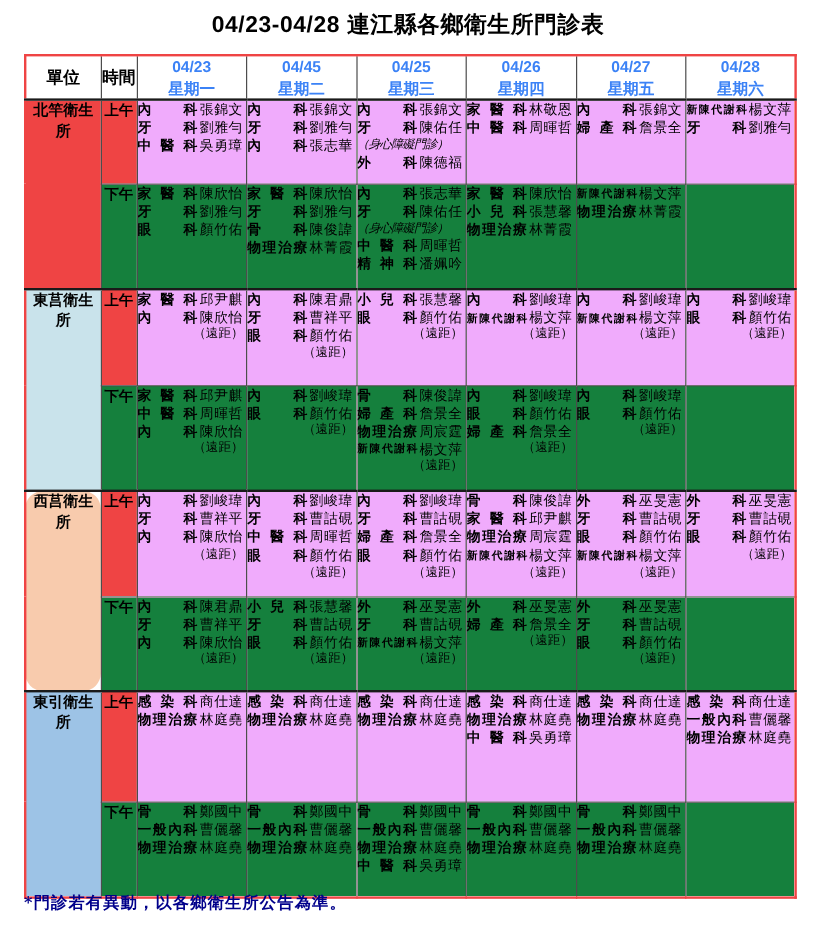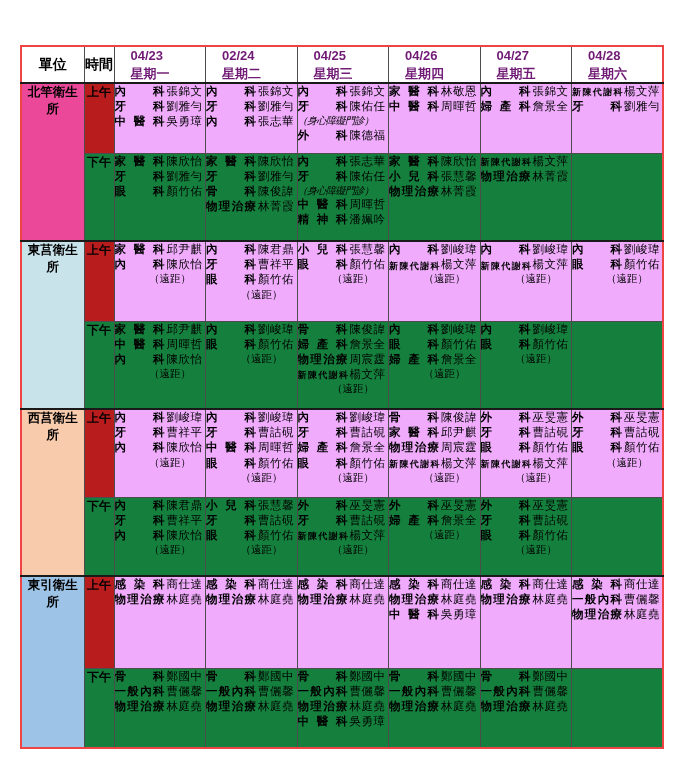--- a/index.html
+++ b/index.html
@@ -7,84 +7,85 @@
         font-family:"Liberation Sans",sans-serif;}
   .title{position:absolute;top:8px;left:0;width:680px;text-align:center;
          font-size:19px;font-weight:bold;color:#000;letter-spacing:.5px;}
   table.sched{position:absolute;left:20px;top:45px;width:642px;
               border-collapse:collapse;table-layout:fixed;
               border:2px solid #ef4444;}
   table.sched td,table.sched th{border:1px solid #4d4d4d;padding:0;vertical-align:top;
               overflow:hidden;}
   tr.group-start td{border-top:2px solid #1a1a1a;}
   th{background:#fff;font-weight:bold;vertical-align:middle !important;}
-  .hdr{font-size:13px;line-height:1.35;text-align:left;font-weight:bold;color:#701a75;padding-left:16px;}
+  .hdr{font-size:13px;line-height:1.35;text-align:center;font-weight:bold;color:#3b82f6;}
   .corner{font-size:14px;text-align:center;font-weight:bold;}
   td.unit-cell{vertical-align:middle;text-align:center;font-size:12.5px;font-weight:bold;
                color:#000;}
   td.time-cell{vertical-align:middle;text-align:center;font-size:12px;font-weight:bold;
-               background:#b91c1c;}
+               background:#ef4444;}
   tr.pm td.time-cell, tr.pm td.sched-cell{background:#15803d;}
   td.sched-cell{background:#f0abfc;padding:1px 2px 0 3px;
                 font-family:"DejaVu Serif","Liberation Serif",serif;font-size:11.5px;
                 line-height:1.32;color:#000;}
   .line{white-space:nowrap;}
   .dept{display:inline-block;width:50px;text-align:justify;text-align-last:justify;
         font-weight:bold;vertical-align:bottom;}
   .dept-long{font-size:9px;letter-spacing:-0.5px;font-weight:bold;text-align-last:justify;}
   .doc{margin-left:2px;letter-spacing:.5px;}
-  .note{text-align:right;padding-right:14px;font-size:10.5px;}
+  .note{text-align:right;padding-right:2px;font-size:10.5px;}
   .note-wide{text-align:left;font-size:10px;letter-spacing:-0.5px;font-style:italic;}
   .footer{position:absolute;left:20px;top:744px;width:640px;
           font-family:"DejaVu Serif","Liberation Serif",serif;
           font-size:13.5px;font-weight:bold;color:#00008b;letter-spacing:1px;}
 </style>
 </head>
 <body>
 
 <div id="page">
+  <div class="title">04/23-04/28 連江縣各鄉衛生所門診表</div>
 
   <table class="sched">
     <colgroup>
       <col style="width:63px">
         <col style="width:30px">
       <col style="width:91.5px">
         <col style="width:91.5px">
         <col style="width:91.5px">
       <col style="width:91.5px">
         <col style="width:91.5px">
         <col style="width:91.5px">
     </colgroup>
     <thead>
       <tr style="height:37px">
         <th class="corner">單位</th>
         <th class="corner">時間</th>
         <th>
             <div class="hdr"><span>04/23</span><br><span>星期一</span></div>
           </th>
         <th>
-            <div class="hdr"><span>02/24</span><br><span>星期二</span></div>
+            <div class="hdr"><span>04/45</span><br><span>星期二</span></div>
           </th>
         <th>
             <div class="hdr"><span>04/25</span><br><span>星期三</span></div>
           </th>
         <th>
             <div class="hdr"><span>04/26</span><br><span>星期四</span></div>
           </th>
         <th>
             <div class="hdr"><span>04/27</span><br><span>星期五</span></div>
           </th>
         <th>
             <div class="hdr"><span>04/28</span><br><span>星期六</span></div>
           </th>
       </tr>
     </thead>
     <tbody id="sched-body">
         <tr class="group-start" style="height: 70px;">
-          <td class="unit-cell" rowspan="2" style="background: #ec4899;">北竿衛生所</td>
+          <td class="unit-cell" rowspan="2" style="background: #ef4444;">北竿衛生所</td>
           <td class="time-cell">上午</td>
           <td class="sched-cell">
             <div class="line"><span class="dept">內科</span><span class="doc">張錦文</span></div>
             <div class="line"><span class="dept">牙科</span><span class="doc">劉雅勻</span></div>
             <div class="line"><span class="dept">中醫科</span><span class="doc">吳勇璋</span></div>
           </td>
           <td class="sched-cell">
             <div class="line"><span class="dept">內科</span><span class="doc">張錦文</span></div>
             <div class="line"><span class="dept">牙科</span><span class="doc">劉雅勻</span></div>
             <div class="line"><span class="dept">內科</span><span class="doc">張志華</span></div>
@@ -201,21 +202,21 @@
             <div class="note">（遠距）</div>
           </td>
           <td class="sched-cell">
             <div class="line"><span class="dept">內科</span><span class="doc">劉峻瑋</span></div>
             <div class="line"><span class="dept">眼科</span><span class="doc">顏竹佑</span></div>
             <div class="note">（遠距）</div>
           </td>
           <td class="sched-cell"></td>
         </tr>
         <tr class="group-start" style="height: 88px;">
-          <td class="unit-cell" rowspan="2" style="background: rgb(248, 203, 173);">西莒衛生所</td>
+          <td class="unit-cell" rowspan="2" style="background: rgb(248, 203, 173); border-radius: 15px;">西莒衛生所</td>
           <td class="time-cell">上午</td>
           <td class="sched-cell">
             <div class="line"><span class="dept">內科</span><span class="doc">劉峻瑋</span></div>
             <div class="line"><span class="dept">牙科</span><span class="doc">曹祥平</span></div>
             <div class="line"><span class="dept">內科</span><span class="doc">陳欣怡</span></div>
             <div class="note">（遠距）</div>
           </td>
           <td class="sched-cell">
             <div class="line"><span class="dept">內科</span><span class="doc">劉峻瑋</span></div>
             <div class="line"><span class="dept">牙科</span><span class="doc">曹詁硯</span></div>
@@ -340,13 +341,14 @@
           <td class="sched-cell">
             <div class="line"><span class="dept">骨科</span><span class="doc">鄭國中</span></div>
             <div class="line"><span class="dept">一般內科</span><span class="doc">曹儷馨</span></div>
             <div class="line"><span class="dept">物理治療</span><span class="doc">林庭堯</span></div>
           </td>
           <td class="sched-cell"></td>
         </tr>
       </tbody>
   </table>
 
+  <div class="footer">*門診若有異動，以各鄉衛生所公告為準。</div>
 </div>
 
 </body></html>

